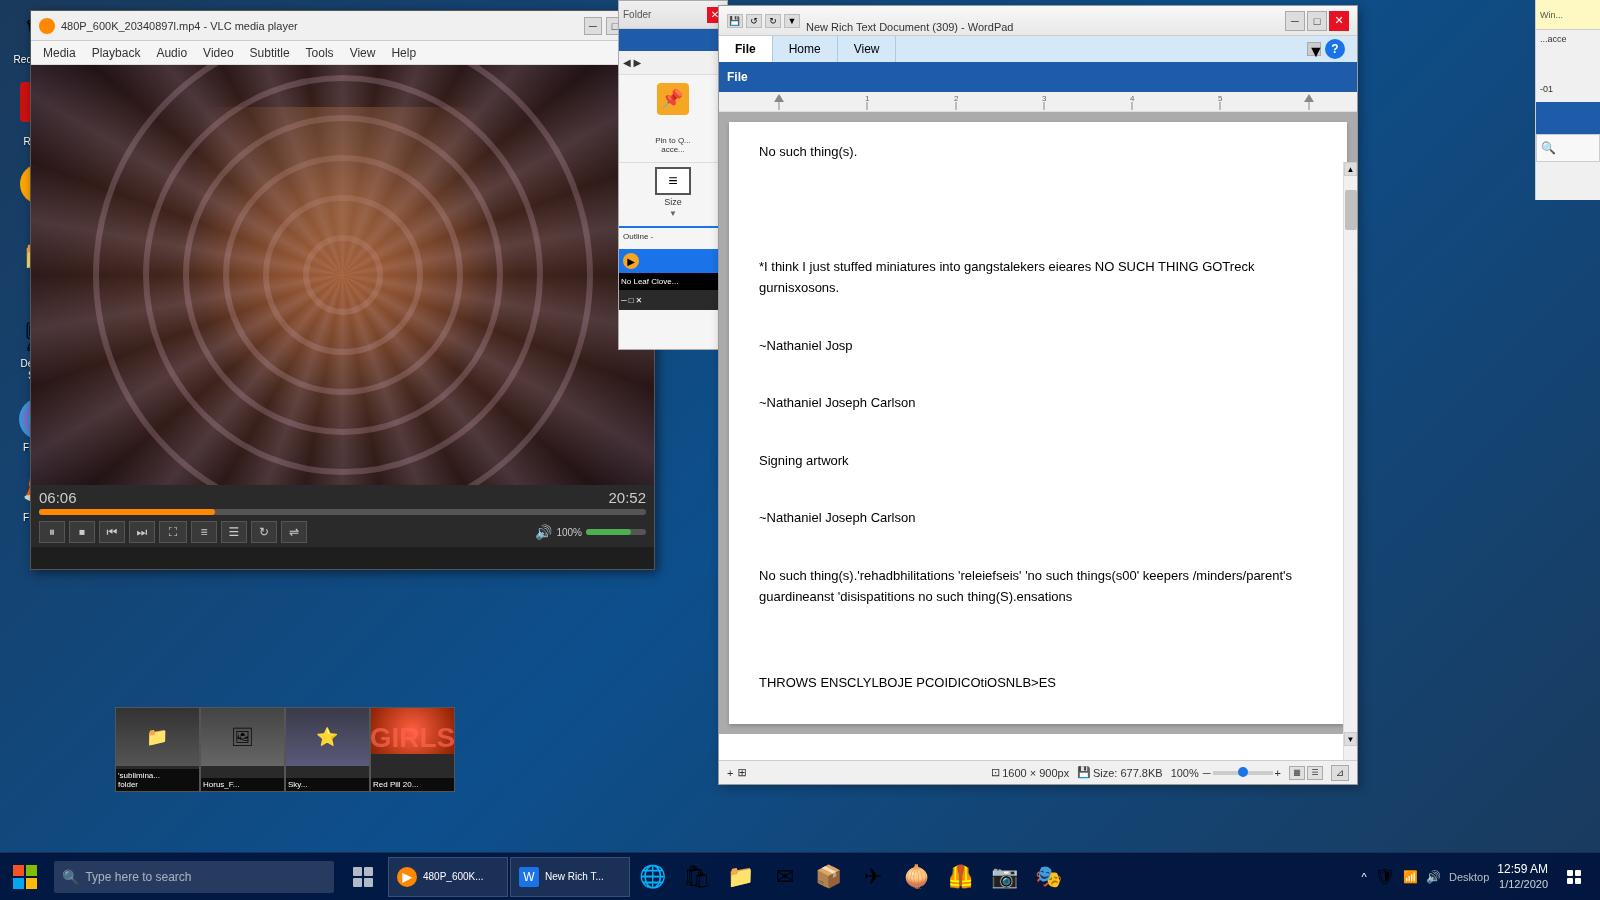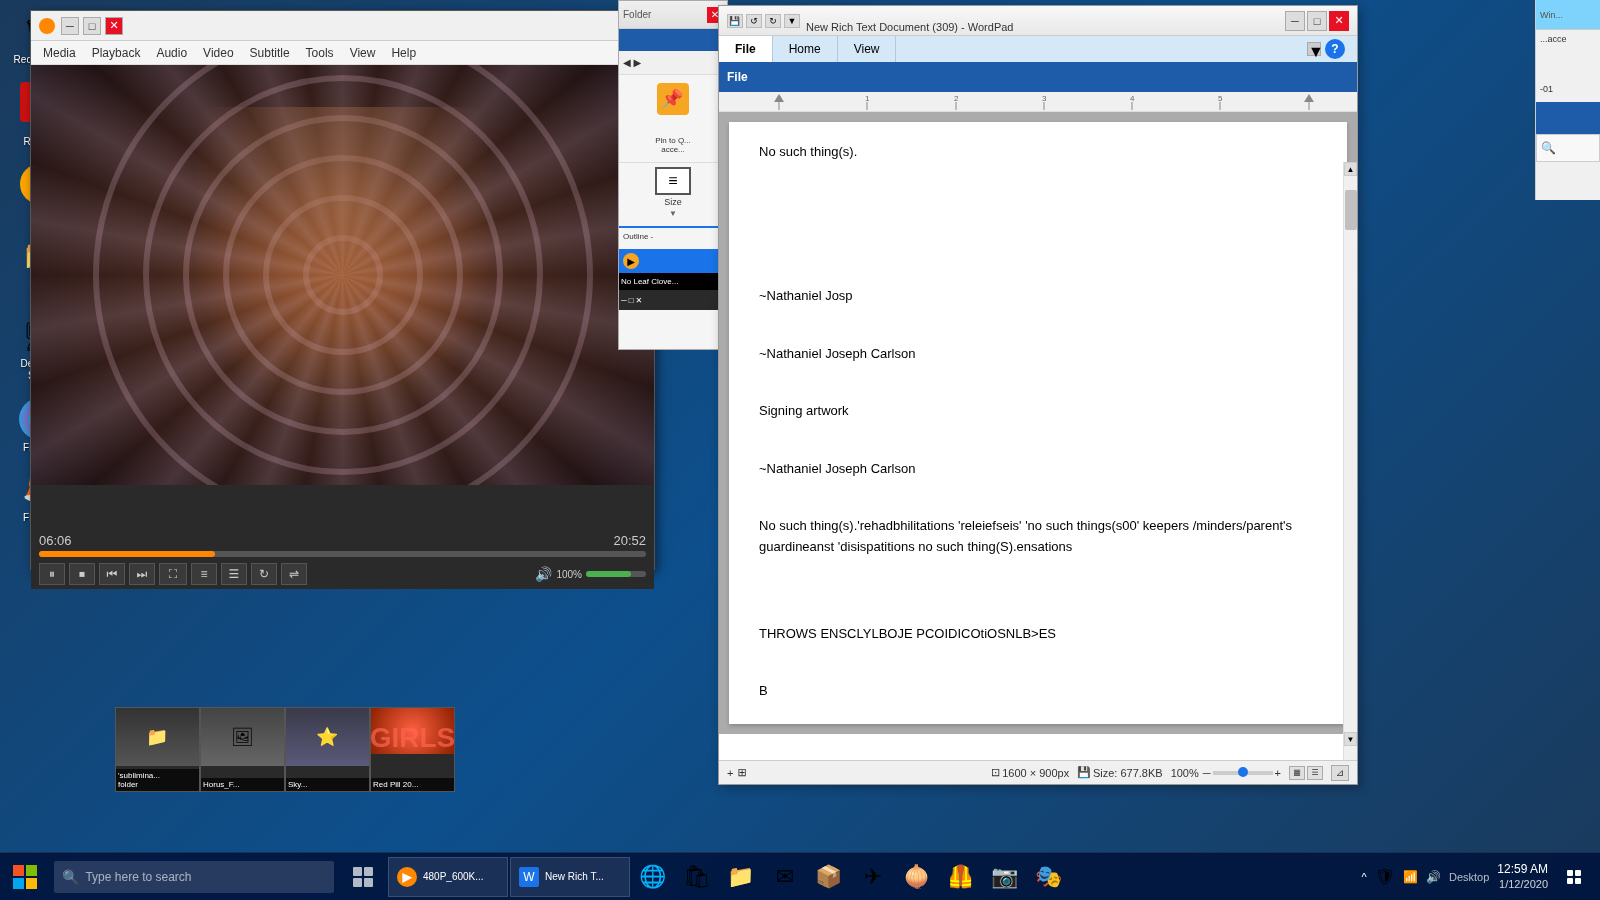--- a/index.html
+++ b/index.html
@@ -168,23 +168,22 @@
       margin-bottom: 6px;
       position: relative;
     }
     .vlc-progress-fill {
       height: 100%;
       background: #ff8800;
       border-radius: 3px;
       width: 29%;
     }
     .vlc-time {
-      font-size: 13px;
+      font-size: 15px;
       color: #ccc;
-      margin-top: 44px;
     }
     .vlc-buttons-row {
       display: flex;
       align-items: center;
       gap: 4px;
     }
     .vlc-ctrl-btn {
       width: 26px;
       height: 22px;
       background: #3a3a3a;
@@ -602,20 +601,21 @@
     </div>
     <div class="desktop-icon">
       <div class="icon-img">🦊</div>
       <div class="icon-label">Firefo...</div>
     </div>
   </div>
 
   <div class="vlc-window">
     <div class="vlc-titlebar">
       <div class="vlc-title-icon"></div>
+      <span class="vlc-title-text">480P_600K_20340897l.mp4 - VLC media player</span>
       <div class="vlc-title-buttons">
         <div class="vlc-title-btn">─</div>
         <div class="vlc-title-btn">□</div>
         <div class="vlc-title-btn" style="background:#e81123;color:white;">✕</div>
       </div>
     </div>
     <div class="vlc-menubar">
       <div class="vlc-menu-item">Media</div>
       <div class="vlc-menu-item">Playback</div>
       <div class="vlc-menu-item">Audio</div>
@@ -793,20 +793,21 @@
       </svg>
     </div>
 
     <div class="wordpad-doc">
       <div class="wordpad-page">
         <div class="wordpad-text">
           <p>No such thing(s).</p>
           <p>&nbsp;</p>
           <p>&nbsp;</p>
           <p>&nbsp;</p>
+          <p>*I think I just stuffed miniatures into gangstalekers eieares NO SUCH THING GOTreck gurnisxosons.</p>
           <p>&nbsp;</p>
           <p>~Nathaniel Josp</p>
           <p>&nbsp;</p>
           <p>~Nathaniel Joseph Carlson</p>
           <p>&nbsp;</p>
           <p>Signing artwork</p>
           <p>&nbsp;</p>
           <p>~Nathaniel Joseph Carlson</p>
           <p>&nbsp;</p>
           <p>No such thing(s).'rehadbhilitations 'releiefseis' 'no such things(s00' keepers /minders/parent's guardineanst 'disispatitions no such thing(S).ensations</p>
@@ -857,21 +858,21 @@
           <div style="width:16px;height:14px;border:1px solid #aaa;background:#e0e0e0;display:flex;align-items:center;justify-content:center;font-size:8px;cursor:pointer;">☰</div>
         </div>
 
         <div style="width:18px;height:16px;border:1px solid #aaa;background:#ddd;display:flex;align-items:center;justify-content:center;font-size:10px;cursor:pointer;">⊿</div>
       </div>
     </div>
   </div>
 
   <div class="right-windows">
     <div style="height:200px;background:#f0f0f0;border-left:1px solid #ccc;overflow:hidden;">
-      <div style="height:30px;background:#7dd3fc;border-bottom:1px solid #ccc;display:flex;align-items:center;padding:0 4px;">
+      <div style="height:30px;background:#fef9c3;border-bottom:1px solid #ccc;display:flex;align-items:center;padding:0 4px;">
         <span style="font-size:9px;color:#555;">Win...</span>
       </div>
       <div style="padding:4px;font-size:9px;color:#333;">
         <div>...acce</div>
         <div style="margin-top:40px;">-01</div>
       </div>
       <div style="height:32px;background:#1e5ba8;margin-top:4px;"></div>
 
       <div style="height:28px;background:#f8f8f8;border:1px solid #ccc;display:flex;align-items:center;padding:0 4px;gap:2px;">
         <span style="font-size:12px;color:#888;">🔍</span>

